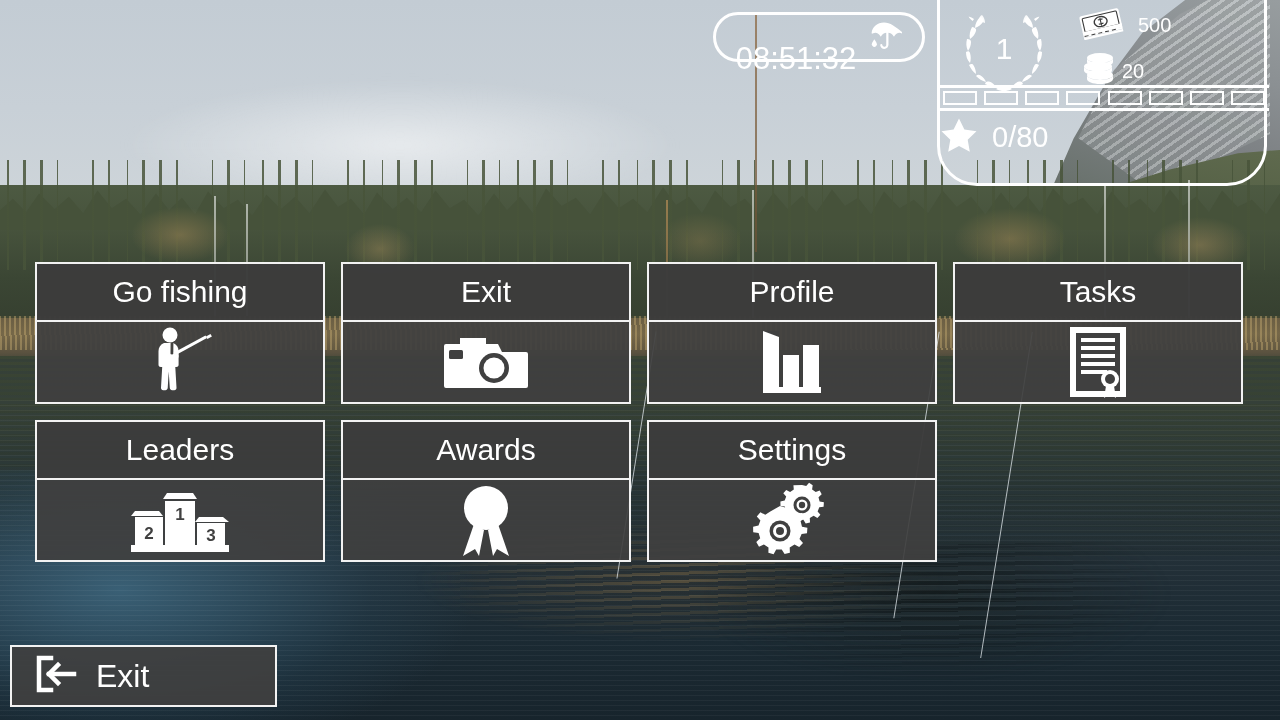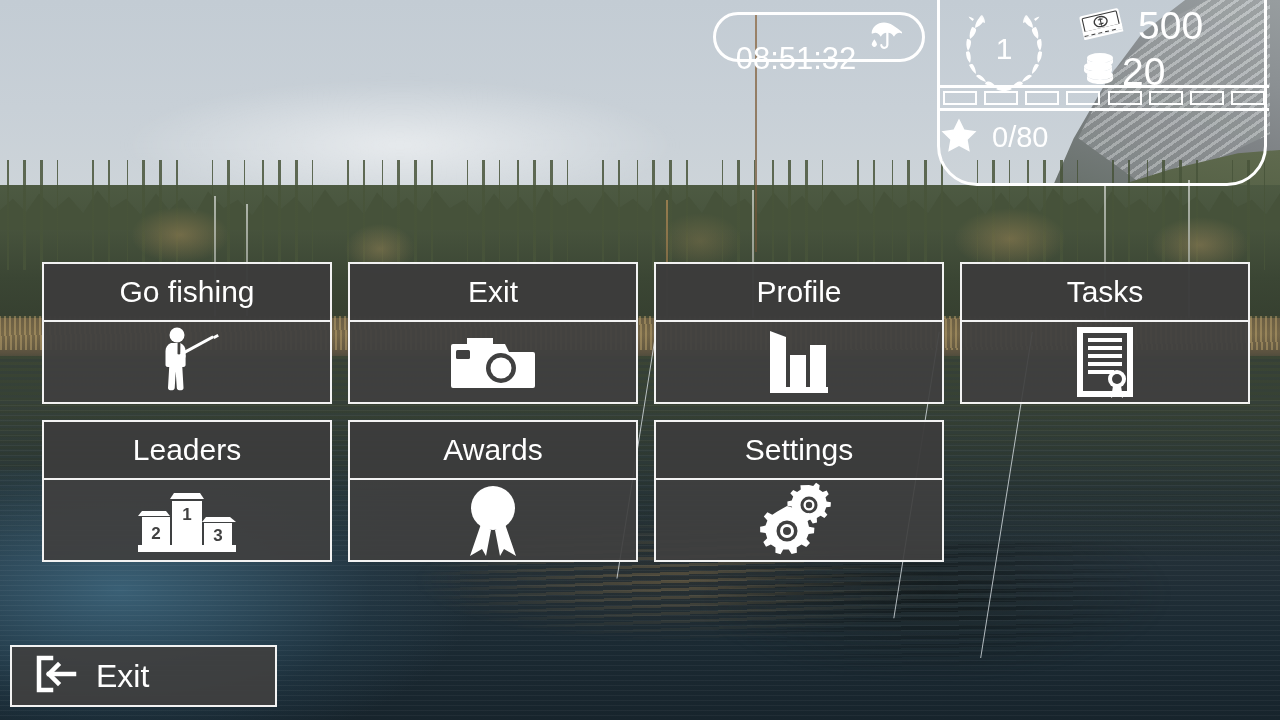--- a/index.html
+++ b/index.html
@@ -170,42 +170,41 @@
     font-size:30px; line-height:1;
   }
   .money-row {
     position:absolute; left:138px; top:2px; width:190px; height:40px;
     display:flex; align-items:center; gap:14px;
   }
   .coins-row {
     position:absolute; left:138px; top:48px; width:190px; height:40px;
     display:flex; align-items:center; 
   }
-  .stat-val { font-size:39px; line-height:1; }
+  .stat-val { font-size:20px; line-height:1; }
 
   .xpbar {
     position:absolute; left:-1px; top:122px; width:330px; height:26px;
     border-top:3px solid #fff; border-bottom:3px solid #fff;
     display:flex; align-items:center; justify-content:space-between;
     padding:0 4px;
   }
   .xpseg { width:34px; height:14px; border:2px solid #fff; }
 
   .xp-row {
     position:absolute; left:0; top:152px; width:330px; height:44px;
     display:flex; align-items:center; justify-content:flex-start; gap:14px;
   }
   .xp-text { font-size:29px; line-height:1; }
 
   
   .menu-grid {
     position:absolute; left:35px; top:262px; width:1210px;
     display:grid; grid-template-columns:repeat(4,290px);
     gap:16px 16px;
-    margin-left:7px;
   }
   .menu-btn {
     width:290px; height:142px;
     border:2px solid #f2f2f2;
     background:rgba(64,64,64,.93);
     display:flex; flex-direction:column;
     cursor:pointer;
   }
   .menu-btn .cap {
     height:58px; border-bottom:2px solid #f2f2f2;

